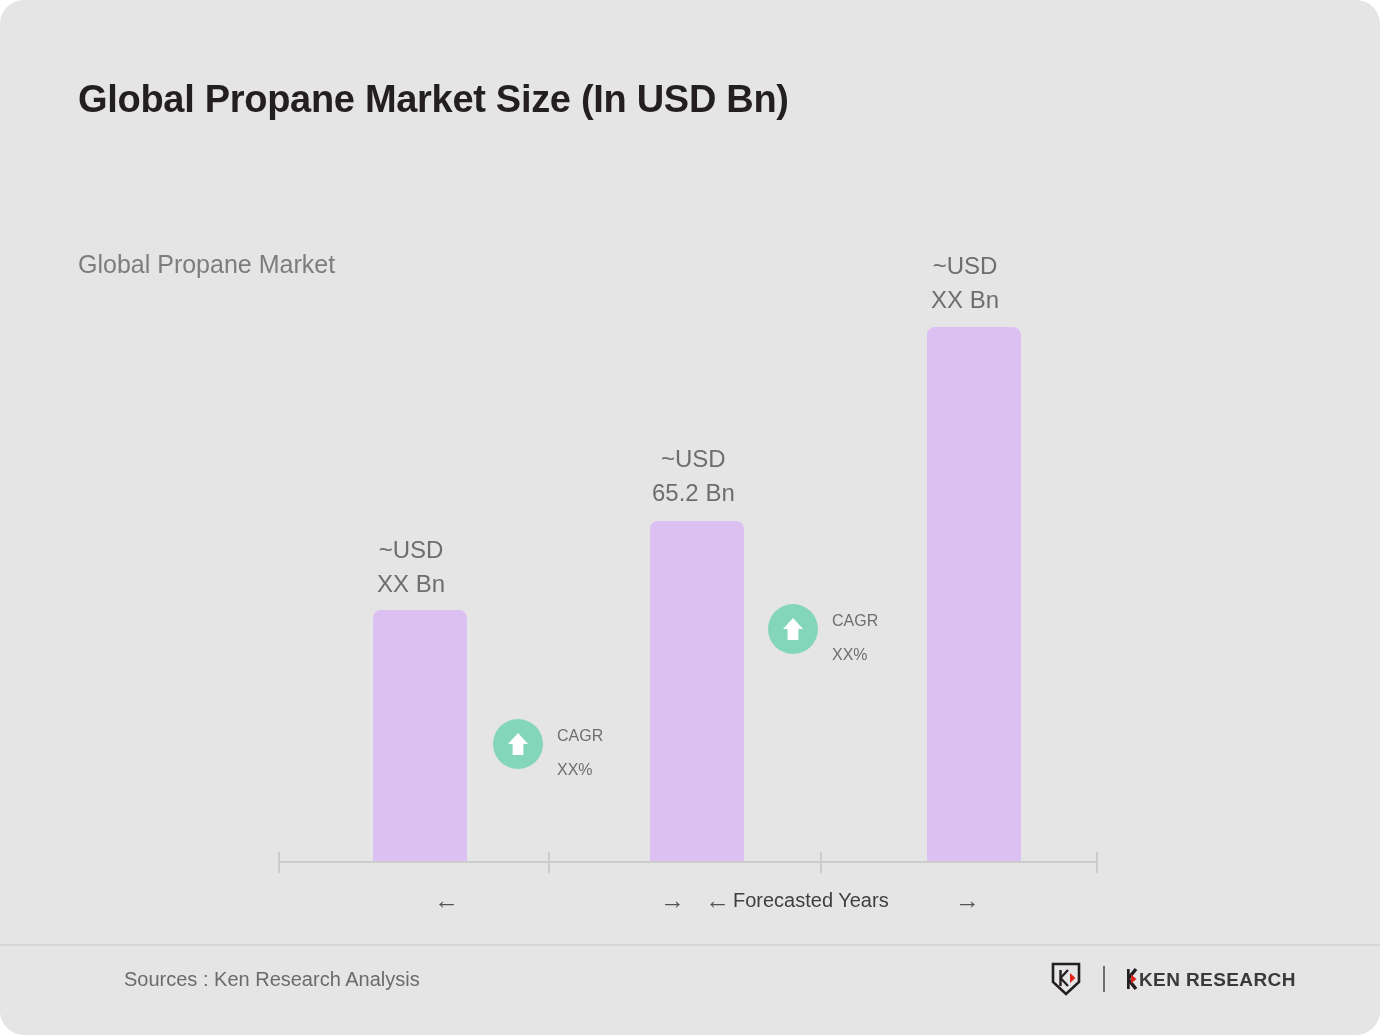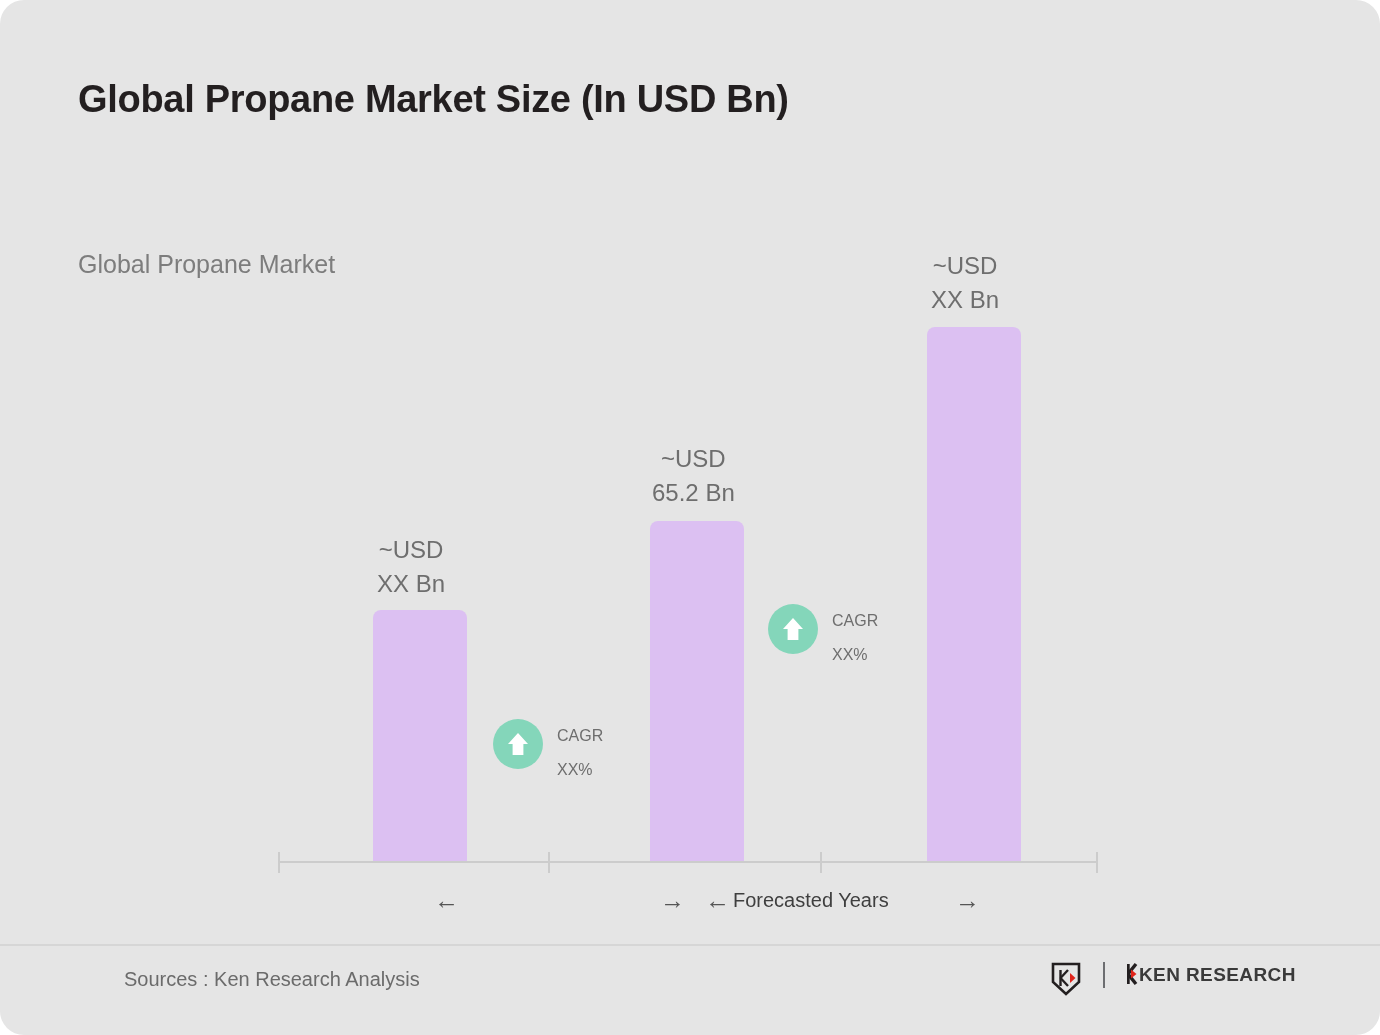--- a/index.html
+++ b/index.html
@@ -152,20 +152,21 @@
     font-size: 20px;
     color: #6b6b6b;
     white-space: nowrap;
     margin-left: 44px;
   }
   .logo {
     position: absolute;
     right: 78px;
     top: 962px;
     display: flex;
+    align-items: center;
     gap: 22px;
   }
   .logo-mark { display: block; }
   .logo-sep {
     width: 2px;
     height: 26px;
     background: #6d6e71;
   }
   .logo-word { display: block; }
 </style>

